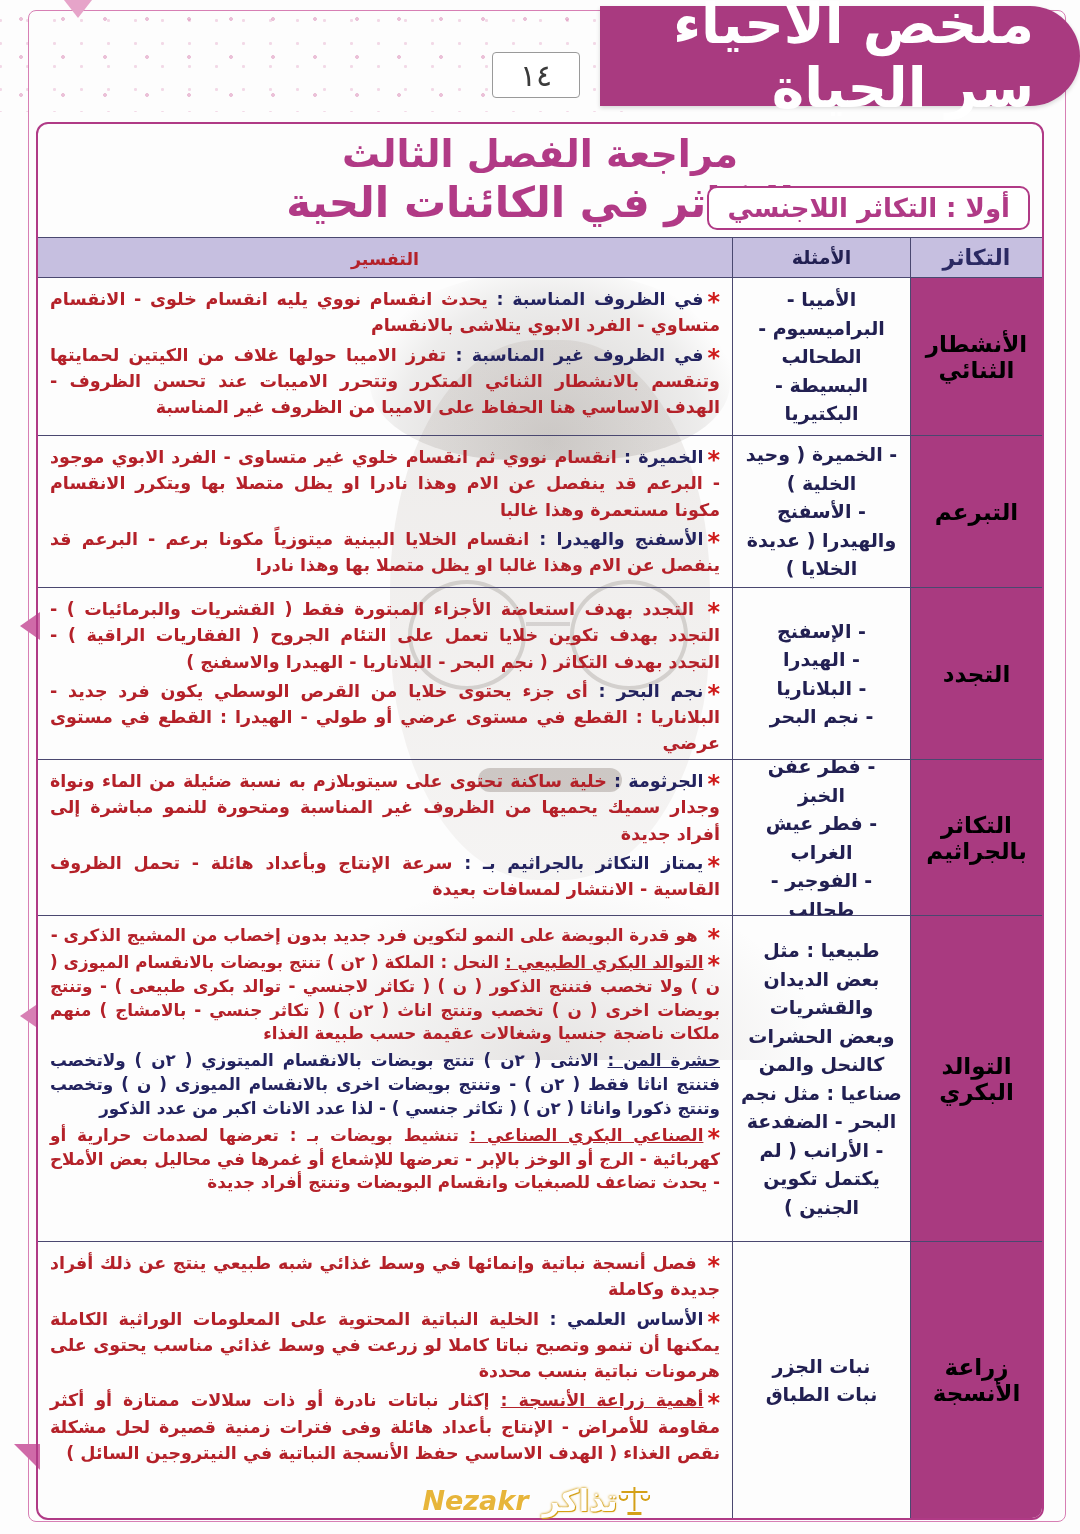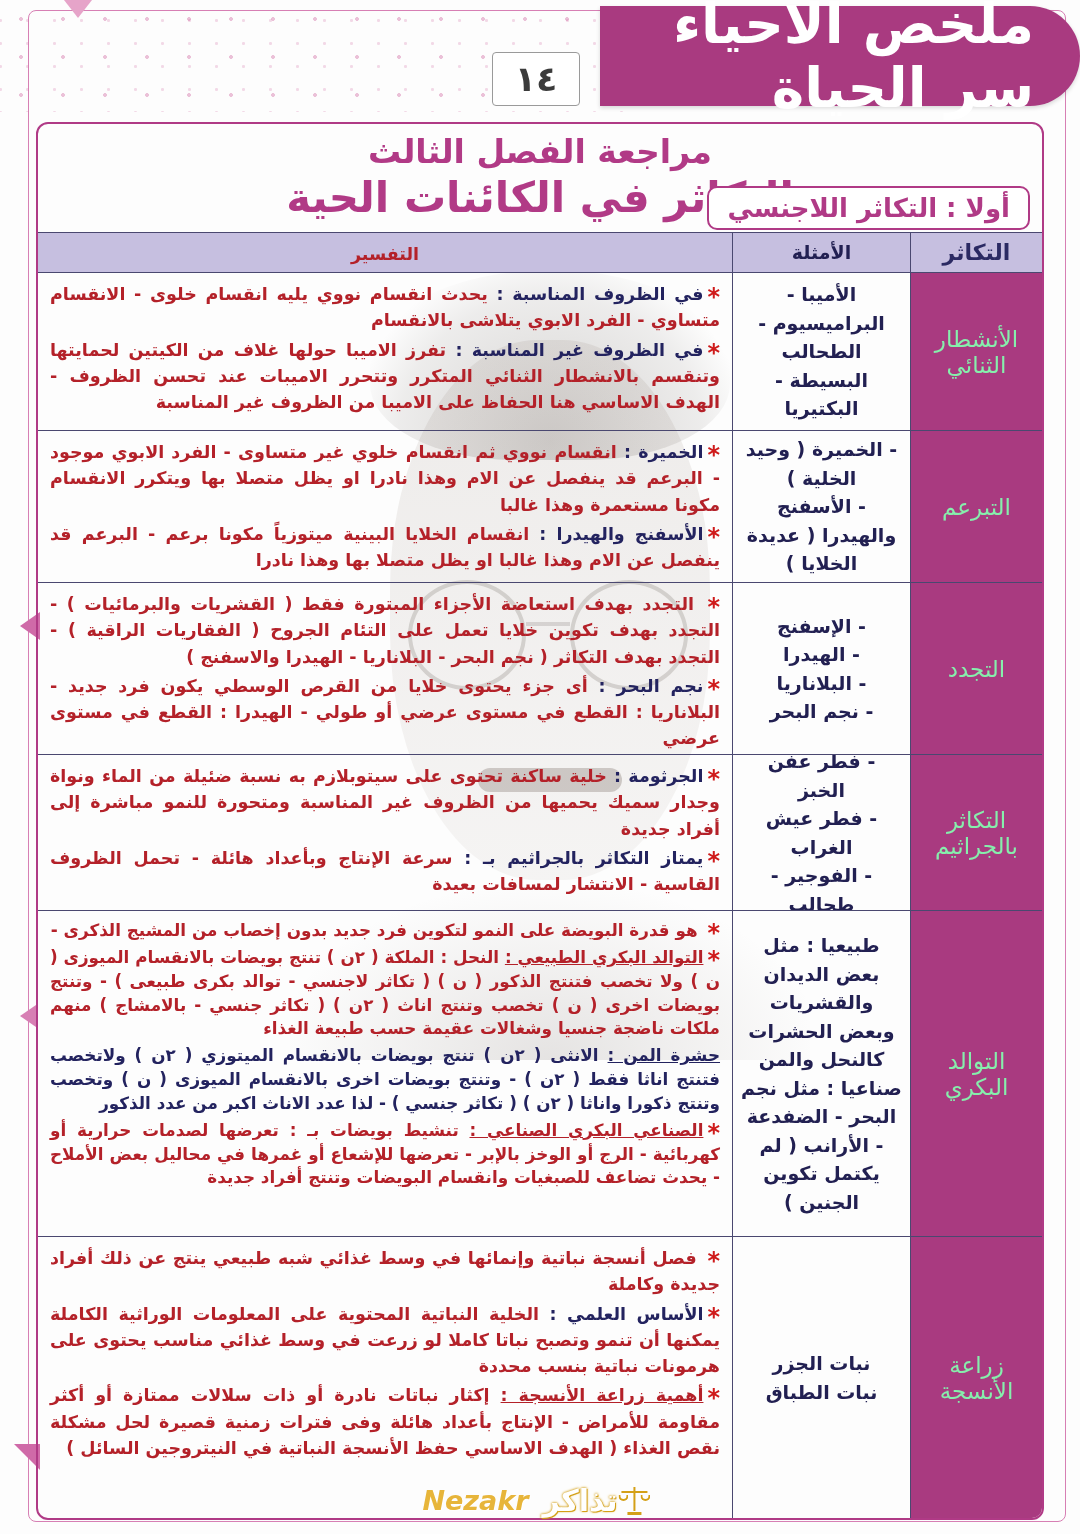--- a/index.html
+++ b/index.html
@@ -32,24 +32,24 @@
   }
   .banner {
     position:absolute; right:0; top:6px; left:600px; height:100px;
     background:#a93a80; border-radius:0 52px 52px 0;
     display:flex; align-items:center; justify-content:flex-start;
     padding-right:46px;
     box-shadow:0 2px 4px rgba(0,0,0,.15);
   }
   .banner-title { color:#fff; font-size:55px; font-weight:bold; letter-spacing:1px; }
   .pagenum {
-    position:absolute; left:492px; top:52px; width:88px; height:54px;
+    position:absolute; left:492px; top:52px; width:88px; height:46px;
     background:#fff; border:1.5px solid #9a9a9a; border-radius:4px;
     display:flex; align-items:center; justify-content:center;
-    font-size:35px; color:#3b3b3b; font-weight:bold;
+    font-size:30px; color:#3b3b3b; font-weight:normal;
   }
 
   
   .portrait { position:absolute; left:290px; top:270px; width:520px; height:790px; z-index:1; pointer-events:none; }
   .p-hair { position:absolute; top:0; left:80px; right:80px; height:190px; border-radius:50% 50% 40% 40%;
     background:radial-gradient(ellipse at 50% 90%, rgba(95,88,82,.26), rgba(95,88,82,.10) 60%, transparent 78%); }
   .p-face { position:absolute; top:70px; left:100px; right:100px; height:540px; border-radius:46%;
     background:linear-gradient(rgba(150,135,125,.15), rgba(150,135,125,.08)); }
   .p-glass { position:absolute; top:310px; width:118px; height:110px; border:4px solid rgba(90,80,72,.20); border-radius:50%; }
   .p-glass.l { left:118px; } .p-glass.r { left:280px; }
@@ -58,21 +58,21 @@
     background:rgba(92,76,68,.26); }
   .p-shoulders { position:absolute; bottom:0; left:0; right:0; height:170px; border-radius:120px 120px 0 0;
     background:radial-gradient(ellipse at 50% 100%, rgba(120,110,104,.18), transparent 75%); }
 
   
   .box {
     position:absolute; left:36px; right:36px; top:122px; bottom:14px;
     border:2px solid #b03a86; border-radius:12px; overflow:hidden;
     display:flex; flex-direction:column; z-index:2; background:transparent;
   }
-  .title1 { text-align:center; margin-top:8px; font-size:33px; font-weight:bold; color:#b13a86; }
+  .title1 { text-align:center; margin-top:8px; font-size:38px; font-weight:bold; color:#b13a86; }
   .title2 { text-align:center; margin-top:2px; margin-bottom:10px; font-size:42px; font-weight:bold; color:#b13a86; }
   .badge {
     position:absolute; top:62px; left:auto; right:12px;
     border:2.5px solid #b03a86; border-radius:10px; background:#fff;
     color:#b03a86; font-size:26px; font-weight:bold; padding:5px 18px;
   }
 
   
   .grid {
     flex:1; display:grid; direction:rtl;
@@ -81,21 +81,21 @@
     border-top:1.5px solid #4a4870;
   }
   .cell { overflow:hidden; border-bottom:1px solid #4a4870; }
   .t, .e { border-left:1px solid #4a4870; }
   .last { border-bottom:none; }
   .hd {
     background:#c6bfe0; color:#2b2a63; font-size:22px; font-weight:bold;
     display:flex; align-items:center; justify-content:center;
   }
   .cat {
-    background:#a93a80; color:#86efac; font-size:23px; font-weight:normal;
+    background:#a93a80; color:#000000; font-size:23px; font-weight:bold;
     display:flex; align-items:center; justify-content:center; text-align:center; padding:4px 6px;
   }
   .e {
     display:flex; align-items:center; justify-content:center; text-align:center;
     color:#222052; font-size:19px; font-weight:bold; line-height:1.5;
     white-space:pre-line; padding:4px 8px;
   }
   .x { padding:8px 12px 4px; text-align:justify; color:#b42129; font-size:17.5px; font-weight:bold; line-height:1.5; }
   .pt { margin-bottom:3px; }
   .tight .pt { font-size:16.8px; line-height:1.42; }

